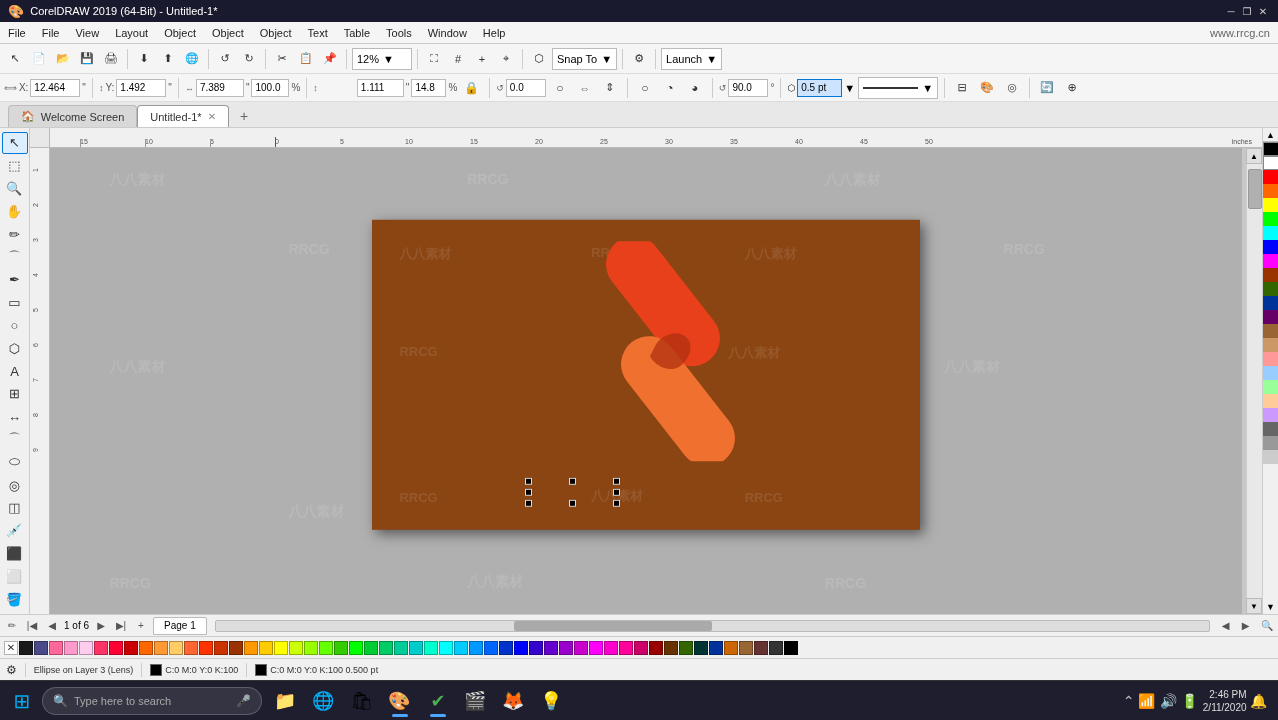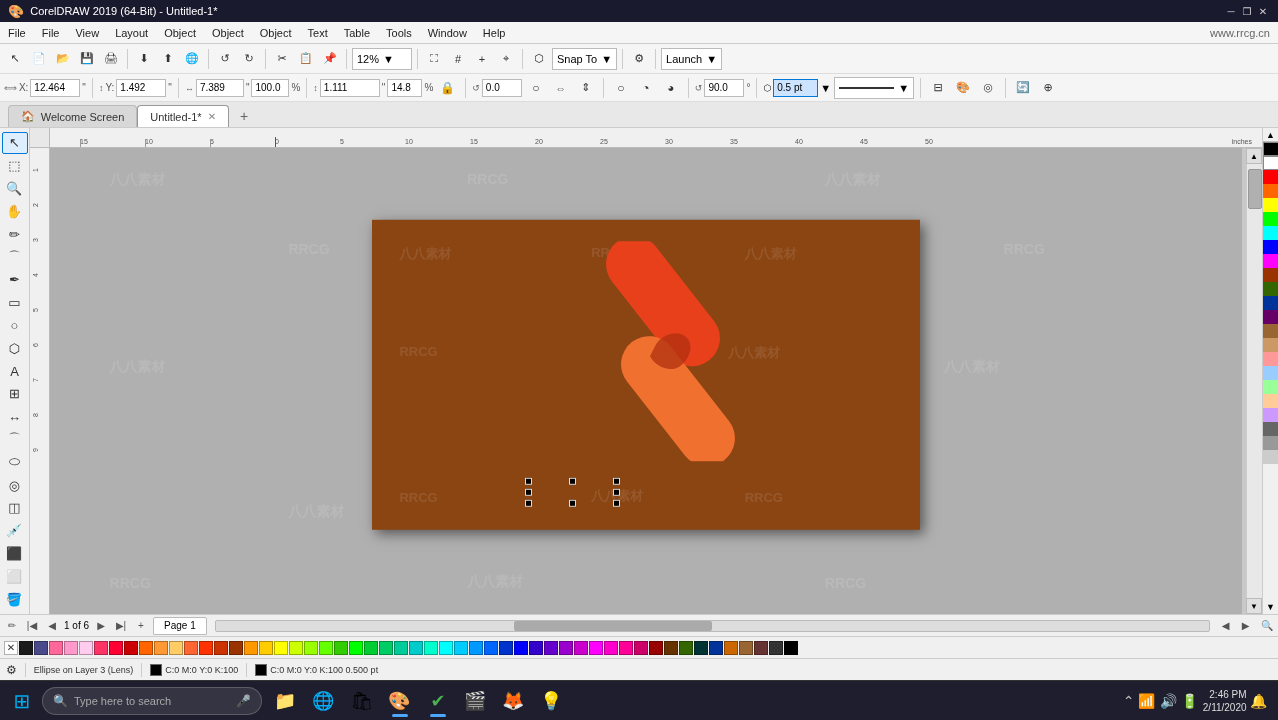--- a/index.html
+++ b/index.html
@@ -533,21 +533,21 @@
       <span style="font-size:9px;color:#666;">↔</span>
       <input class="prop-input" value="7.389" style="width: 48px;">
       <span class="prop-unit">"</span>
       <input class="prop-input" value="100.0" style="width: 38px;">
       <span class="prop-unit">%</span>
     </div>
     <div class="tb-sep"></div>
 
     <div style="display:flex;align-items:center;gap:2px;">
       <span style="font-size:9px;color:#666;">↕</span>
-      <input class="prop-input" value="1.111" style="width: 60px;">
+      <input class="prop-input" value="1.111" style="width: 47px; margin-left: 37px;">
       <span class="prop-unit">"</span>
       <input class="prop-input" value="14.8" style="width: 35px;">
       <span class="prop-unit">%</span>
     </div>
     <div class="tb-btn" style="font-size:12px;">🔒</div>
     <div class="tb-sep"></div>
 
     <div style="display:flex;align-items:center;gap:2px;">
       <span style="font-size:9px;color:#666;">↺</span>
       <input class="prop-input" value="0.0" style="width: 40px;">

